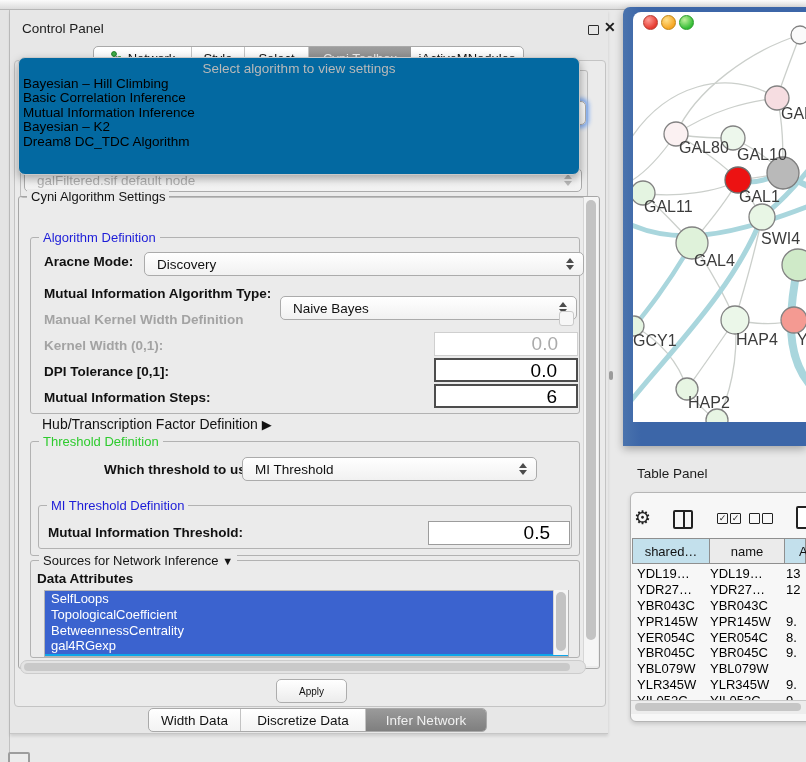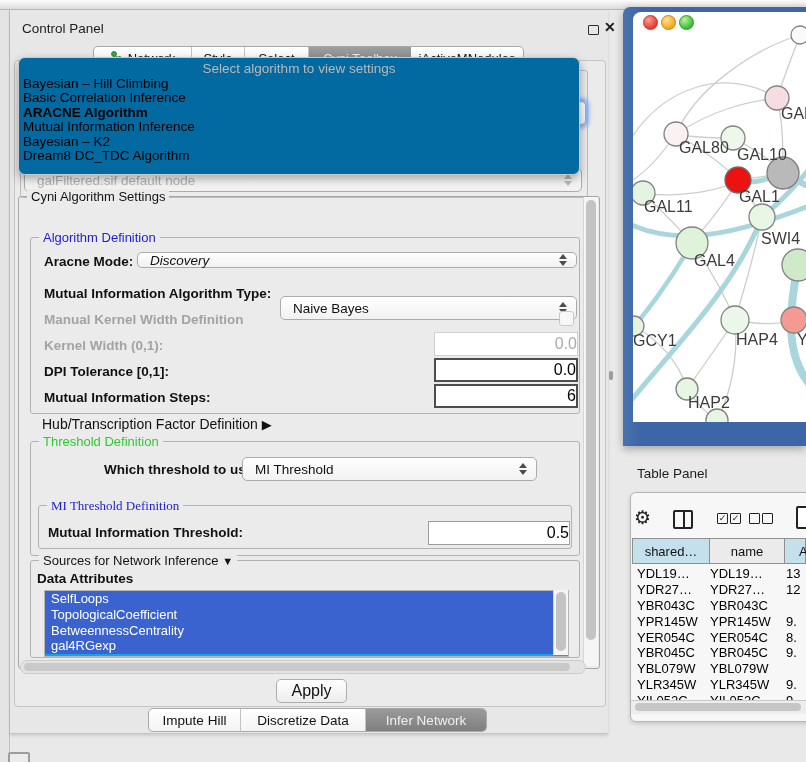--- a/index.html
+++ b/index.html
@@ -38,42 +38,42 @@
   .combo{position:absolute;background:linear-gradient(#ffffff,#f1f1f1);
     border:1px solid #ababab;border-radius:5px;display:flex;align-items:center;
     font-size:13.5px;color:#111;padding-left:12px;box-sizing:border-box;}
   .stepper{position:absolute;right:9px;top:50%;transform:translateY(-50%);
     display:flex;flex-direction:column;gap:2px;}
   .stepper i{display:block;width:0;height:0;border-left:4px solid transparent;border-right:4px solid transparent;}
   .stepper .up{border-bottom:5px solid #4c4c4c;}
   .stepper .dn{border-top:5px solid #4c4c4c;}
   .stepper.dis .up{border-bottom-color:#bdbdbd;}
   .stepper.dis .dn{border-top-color:#bdbdbd;}
-  .field{position:absolute;background:#ffffff;font-size:16px;
-    display:flex;align-items:center;justify-content:flex-end;
-    padding-right:0;box-sizing:border-box;}
+  .field{position:absolute;background:#ffffff;font-size:19px;
+    display:flex;justify-content:flex-end;
+    padding-right:19px;box-sizing:border-box;}
   .lbl{position:absolute;font-size:13.5px;color:#111;white-space:nowrap;}
   .b{font-weight:bold;}
   .dis{color:#a3a3a3;}
   
   .popup{left:18px;top:57px;width:560px;height:116px;background:#0369a1;
     border:1px solid #c9c9c9;border-radius:7px;box-shadow:0 4px 10px rgba(0,0,0,.35);z-index:50;}
   .popup .ph{display:block;text-align:center;color:#b9b9b9;font-size:13.5px;padding-top:3px;height:16px;}
   .popup .it{display:block;font-size:13.5px;color:#000;padding-left:4px;height:14.4px;line-height:14.4px;white-space:nowrap;}
   
   .listbox{left:44px;top:590px;width:523px;height:65px;background:#0ea5e9;border:1px solid #b5b5b5;overflow:hidden;}
   .listbox .row{height:15.8px;line-height:15.8px;font-size:13px;color:#ffffff;background:#3b63cf;padding-left:6px;}
   .vscroll{position:absolute;background:#f5f5f5;border-left:1px solid #d6d6d6;}
   .vthumb{position:absolute;background:#c3c3c3;border-radius:6px;}
   .hscroll{left:20px;top:660px;width:564px;height:12px;background:#e3e3e3;border:1px solid #cccccc;border-radius:7px;}
   .hthumb{position:absolute;left:3px;top:1.5px;width:546px;height:8px;background:#c9c9c9;border-radius:5px;}
   
   .applybtn{left:276px;top:679px;width:69px;height:22px;
     background:linear-gradient(#ffffff,#ececec);border:1px solid #adadad;border-radius:5px;
-    font-size:16px;color:#111;display:flex;align-items:center;justify-content:center;}
+    font-size:10px;color:#111;display:flex;align-items:center;justify-content:center;}
   .bottabs{left:148px;top:708px;width:337px;height:22px;display:flex;
     background:linear-gradient(#ffffff,#f3f3f3);border:1px solid #a9a9a9;border-radius:5px;overflow:hidden;}
   .bottabs .seg{display:flex;align-items:center;justify-content:center;
     font-size:13.5px;color:#111;border-right:1px solid #c3c3c3;}
   .bottabs .seg:last-child{border-right:none;}
   .bottabs .seg.sel{background:linear-gradient(#9a9a9a,#7f7f7f);color:#f0f0f0;}
   .cornericon{left:8px;top:752px;width:18px;height:14px;border:2px solid #9d9d9d;border-radius:2px;background:#ececec;}
   .splitdot{left:609px;top:371px;width:4px;height:9px;background:#9b9b9b;border-radius:2px;}
   
   .netframe{left:623px;top:7px;width:183px;height:439px;
@@ -156,38 +156,37 @@
   <span class="stepper dis">
       <i class="up"></i>
       <i class="dn"></i>
     </span>
 </div>
 
 <div class="abs popup">
   <span class="ph">Select algorithm to view settings</span>
   <span class="it">Bayesian – Hill Climbing</span>
   <span class="it">Basic Correlation Inference</span>
-  <span class="it b">ARACNE Algorithm</span>
   <span class="it">Mutual Information Inference</span>
   <span class="it">Bayesian – K2</span>
   <span class="it">Dream8 DC_TDC Algorithm</span>
 </div>
 
 <div class="group" style="left:18px;top:196px;width:580px;height:471px;border-color:#a6a6a6;">
   <span class="gtitle dark" style="background:#ebebeb;">Cyni Algorithm Settings</span>
 </div>
 <div class="vscroll" style="left:583px;top:197px;width:14px;height:469px;">
   <div class="vthumb" style="left:2px;top:3px;width:10px;height:440px;"></div>
 </div>
 
 <div class="group" style="left:30px;top:237px;width:548px;height:175px;">
   <span class="gtitle blue">Algorithm Definition</span>
 </div>
 <span class="lbl b" style="left:44px;top:254px;">Aracne Mode:</span>
-<div class="combo" style="left:137px;top:252px;width:440px;height:16px;font-style:italic;">
+<div class="combo" style="left:144px;top:252px;width:440px;height:24px;">
   <span>Discovery</span>
   <span class="stepper">
       <i class="up"></i>
       <i class="dn"></i>
     </span>
 </div>
 <span class="lbl b" style="left:44px;top:286px;">Mutual Information Algorithm Type:</span>
 <div class="combo" style="left:280px;top:284px;width:297px;height:24px;margin-top:12px;">
   <span>Naive Bayes</span>
   <span class="stepper">
@@ -219,21 +218,21 @@
   <span class="gtitle green">Threshold Definition</span>
 </div>
 <span class="lbl b" style="left:82px;top:462px;margin-left:22px;">Which threshold to use:</span>
 <div class="combo" style="left:242px;top:457px;width:295px;height:24px;">
   <span>MI Threshold</span>
   <span class="stepper">
       <i class="up"></i>
       <i class="dn"></i>
     </span>
 </div>
-<div class="group" style="left:38px;top:505px;width:532px;height:42px;font-family:Liberation Serif, serif;">
+<div class="group" style="left:38px;top:505px;width:532px;height:42px;">
   <span class="gtitle blue">MI Threshold Definition</span>
 </div>
 <span class="lbl b" style="left:48px;top:525px;">Mutual Information Threshold:</span>
 <div class="field" style="left:428px;top:521px;width:142px;height:24px;border:1px solid #9c9c9c;">
   <span>0.5</span>
 </div>
 
 <div class="group" style="left:30px;top:560px;width:548px;height:96px;">
   <span class="gtitle dark">
     <span>Sources for Network Inference</span>
@@ -252,21 +251,21 @@
 </div>
 <div class="abs hscroll">
   <div class="hthumb"></div>
 </div>
 
 <div class="abs applybtn">
   <span>Apply</span>
 </div>
 <div class="abs bottabs">
   <div class="seg" style="width:91px;">
-    <span>Impute Hill</span>
+    <span>Width Data</span>
   </div>
   <div class="seg" style="width:124px;text-align:right;">
     <span>Discretize Data</span>
   </div>
   <div class="seg sel" style="flex:1;">
     <span>Infer Network</span>
   </div>
 </div>
 
 <div class="abs cornericon"></div>

